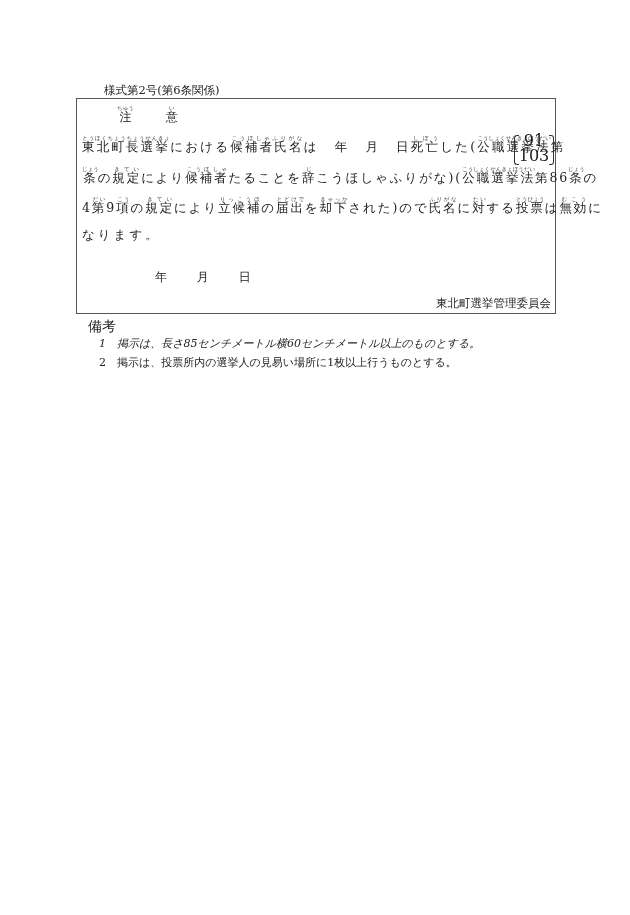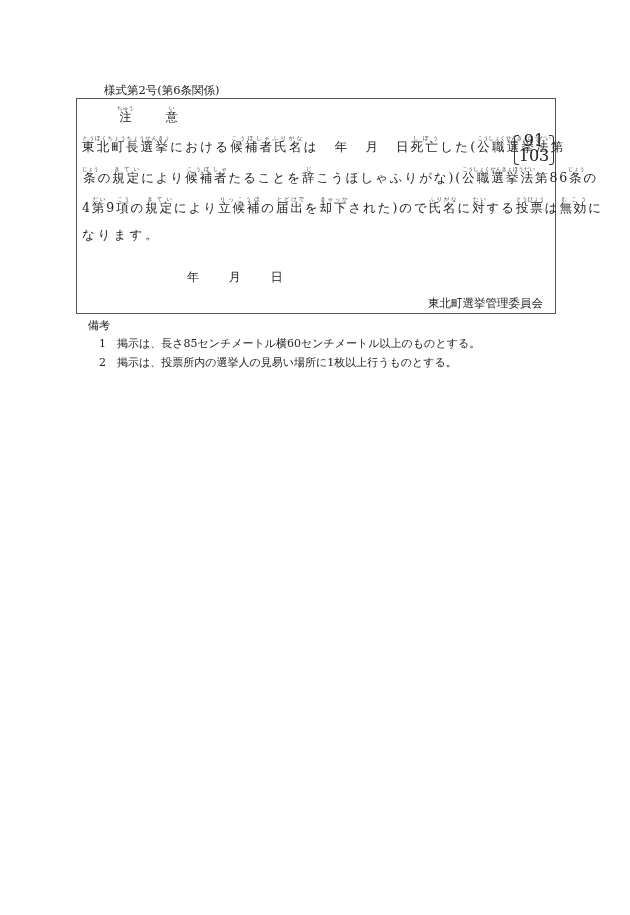--- a/index.html
+++ b/index.html
@@ -13,27 +13,27 @@
     .line { position: absolute; left: 5px; white-space: nowrap; font-size: 12.5px; letter-spacing: 2.2px; }
     .l1 { top: 36px; }
     .l2 { top: 67px; letter-spacing: 1.9px; }
     .l3 { top: 97px; letter-spacing: 1.9px; }
     .l4 { top: 128px; letter-spacing: 3px; }
     .gap { display: inline-block; width: 16px; }
     .frac { position: absolute; right: 3px; top: 34px; width: 36px; height: 34px; font-size: 16px; text-align: center; line-height: 15px; }
     .frac .br { position: absolute; top: 2px; width: 4px; height: 28px; border: 1px solid #333; }
     .frac .bl { left: -2px; border-right: none; border-radius: 3px 0 0 3px; }
     .frac .brr { right: -2px; border-left: none; border-radius: 0 3px 3px 0; }
-    .date { position: absolute; top: 170px; left: 78px; font-size: 12px; margin-left: 32px; }
+    .date { position: absolute; top: 170px; left: 78px; font-size: 12px; }
     .date span { margin-right: 26px; }
-    .issuer { position: absolute; right: 12px; bottom: 2px; font-size: 11.5px; text-align: right; }
-    .remarks-title { position: absolute; left: 88px; top: 318px; font-size: 11px; }
+    .issuer { position: absolute; right: 4px; bottom: 2px; font-size: 11.5px; text-align: right; }
+    .remarks-title { position: absolute; left: 88px; top: 318px; font-size: 14px; }
     .remark { position: absolute; left: 99px; font-size: 11px; white-space: nowrap; }
     .remark .num { display: inline-block; width: 18px; }
-    .r1 { top: 336px; }
+    .r1 { top: 336px; font-style: italic; }
     .r2 { top: 355px; }
   </style>
 </head>
 <body>
 
 <div class="caption">様式第2号(第6条関係)</div>
 
 <div class="box">
   <div class="title">
     <ruby><span>注</span><rt>ちゅう</rt></ruby>

